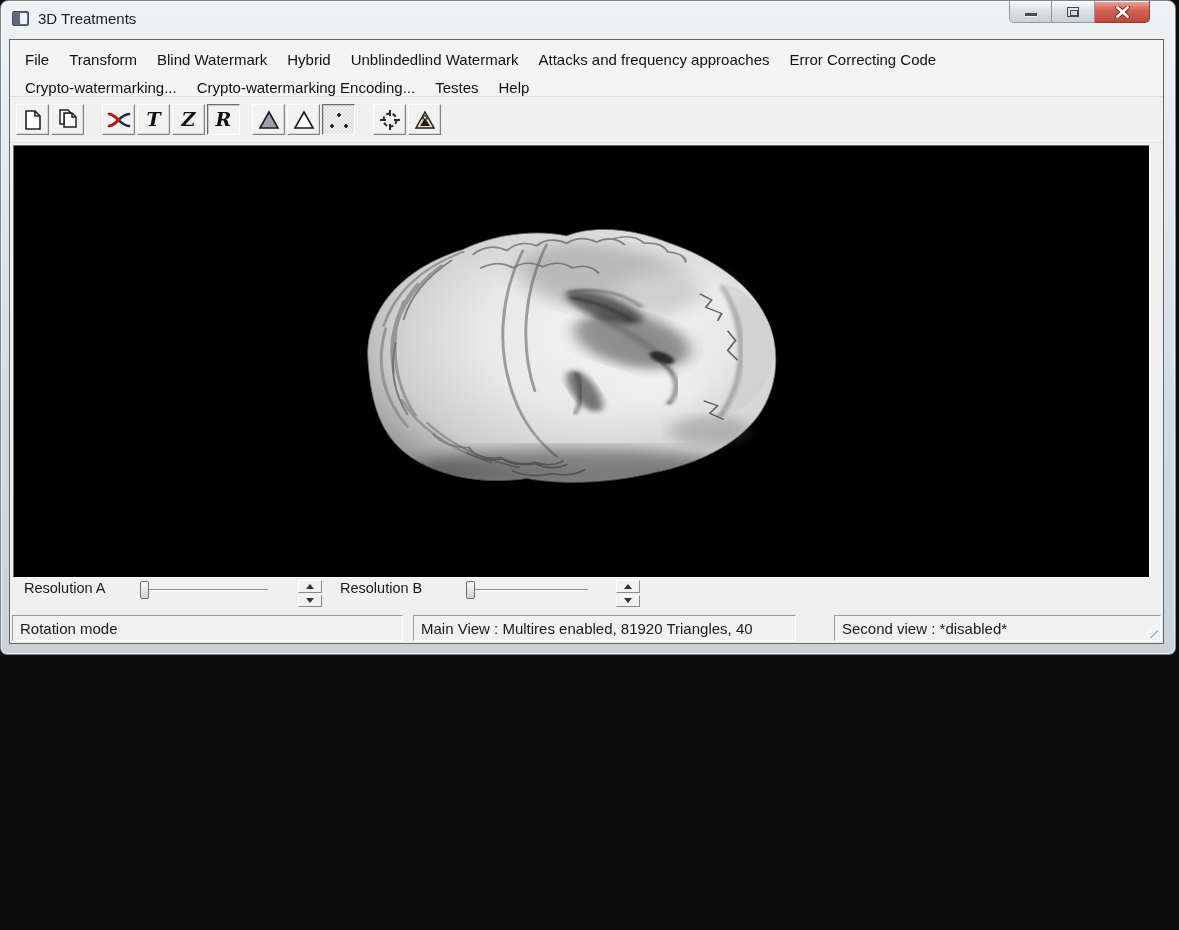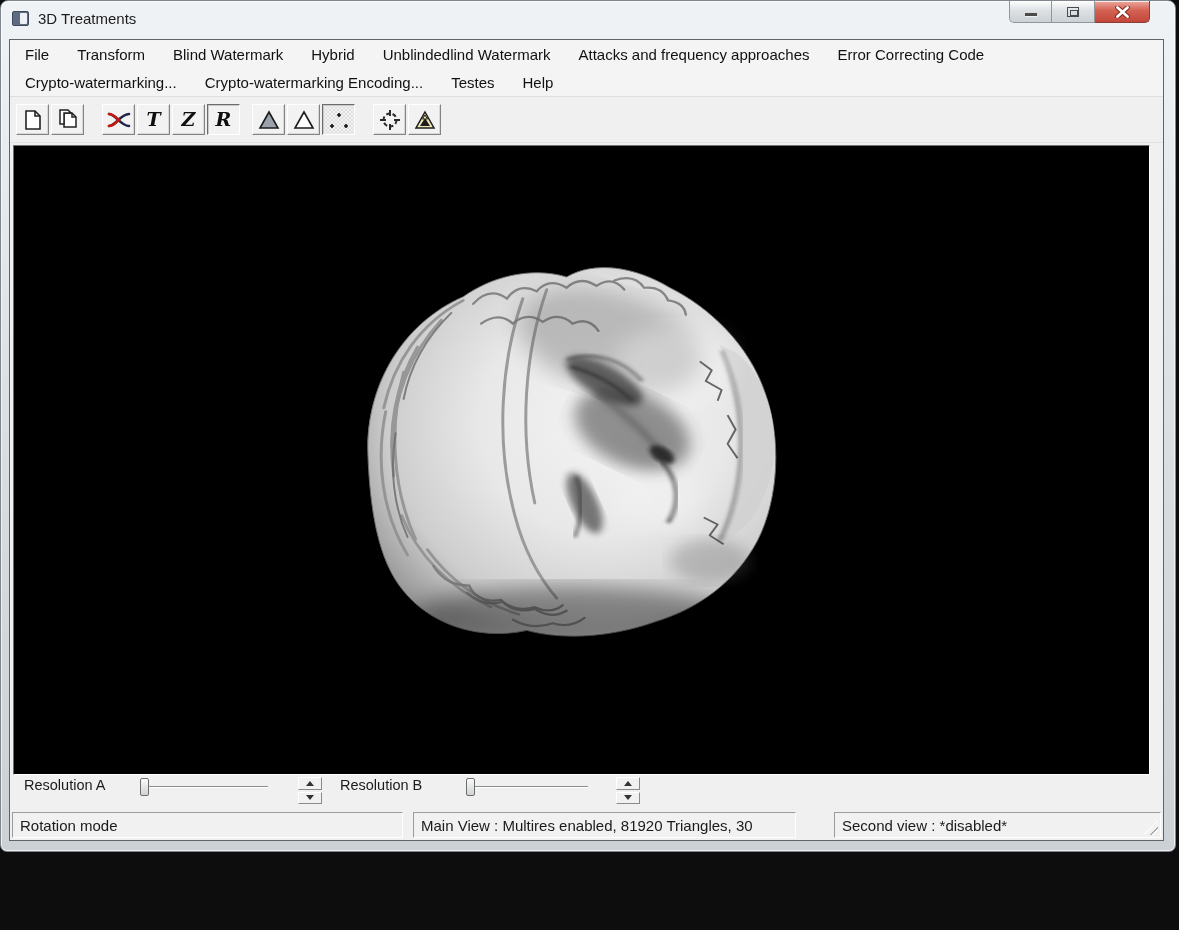--- a/index.html
+++ b/index.html
@@ -3,21 +3,21 @@
 <meta charset="utf-8">
 <style>
   * { margin:0; padding:0; box-sizing:border-box; }
   html,body { width:1179px; height:930px; }
   body {
     font-family:"Liberation Sans", sans-serif;
     background:#0d0d0d;
     position:relative; overflow:hidden;
   }
   .window {
-    position:absolute; left:0; top:0; width:1176px; height:852px;
+    position:absolute; left:0; top:0; width:1176px; height:655px;
     background:linear-gradient(#f0f3f5,#d6dbdf 60%,#ccd1d6);
     border:1px solid #7f868d;
     border-radius:8px 8px 7px 7px;
     box-shadow:inset 0 0 0 1px rgba(255,255,255,.65);
   }
   
   .titlebar { position:relative; height:38px; }
   .app-icon {
     position:absolute; left:11px; top:10px; width:17px; height:15px;
     background:#5d6b82; border:1px solid #3f4a5c; border-radius:2px;
@@ -46,21 +46,21 @@
   .glyph-max { width:12px; height:10px; border:1px solid #4a4a4a; position:relative; background:transparent; }
   .glyph-max::after { content:""; position:absolute; left:2px; top:2px; width:6px; height:4px; border:1px solid #4a4a4a; }
   
   .client {
     position:absolute; left:8px; right:11px; top:38px; bottom:10px;
     border:1px solid #5f6468; background:#f0f0f0;
     display:flex; flex-direction:column;
   }
   
   .menubar { background:#f4f4f4; border-bottom:1px solid #dedede; }
-  .menu-row { height:28px; display:flex; align-items:center; padding-left:5px;gap:8px; }
+  .menu-row { height:28px; display:flex; align-items:flex-end; padding-left:5px; }
   .menu-item { padding:0 10px; font-size:15px; color:#111; white-space:nowrap; cursor:default; }
   
   .toolbar { height:46px; display:flex; align-items:center; padding-left:6px; gap:2px; background:#f0f0f0; border-bottom:1px solid #e3e3e3; }
   .tgap { width:14px; } .tgap.sm { width:8px; }
   .tbtn {
     width:33px; height:31px; display:flex; align-items:center; justify-content:center;
     background:#f2f2f2; border:1px solid; border-color:#ffffff #838383 #838383 #ffffff;
     box-shadow:inset -1px -1px 0 #d8d8d8;
   }
   .tbtn.active { border-color:#6c6c6c #ffffff #ffffff #6c6c6c; box-shadow:inset 1px 1px 0 #c9c9c9; }
@@ -329,21 +329,21 @@
             <span class="arr-dn"></span>
           </div>
       </div>
     </div>
 
     <div class="statusbar">
       <div class="spanel p1">
         <span>Rotation mode</span>
       </div>
       <div class="spanel p2">
-        <span>Main View : Multires enabled, 81920 Triangles, 30</span>
+        <span>Main View : Multires enabled, 81920 Triangles, 40</span>
       </div>
       <div class="spanel p3">
         <span>Second view : *disabled*</span>
       </div>
       <div class="grip"></div>
     </div>
 
   </div>
 </div>
 

